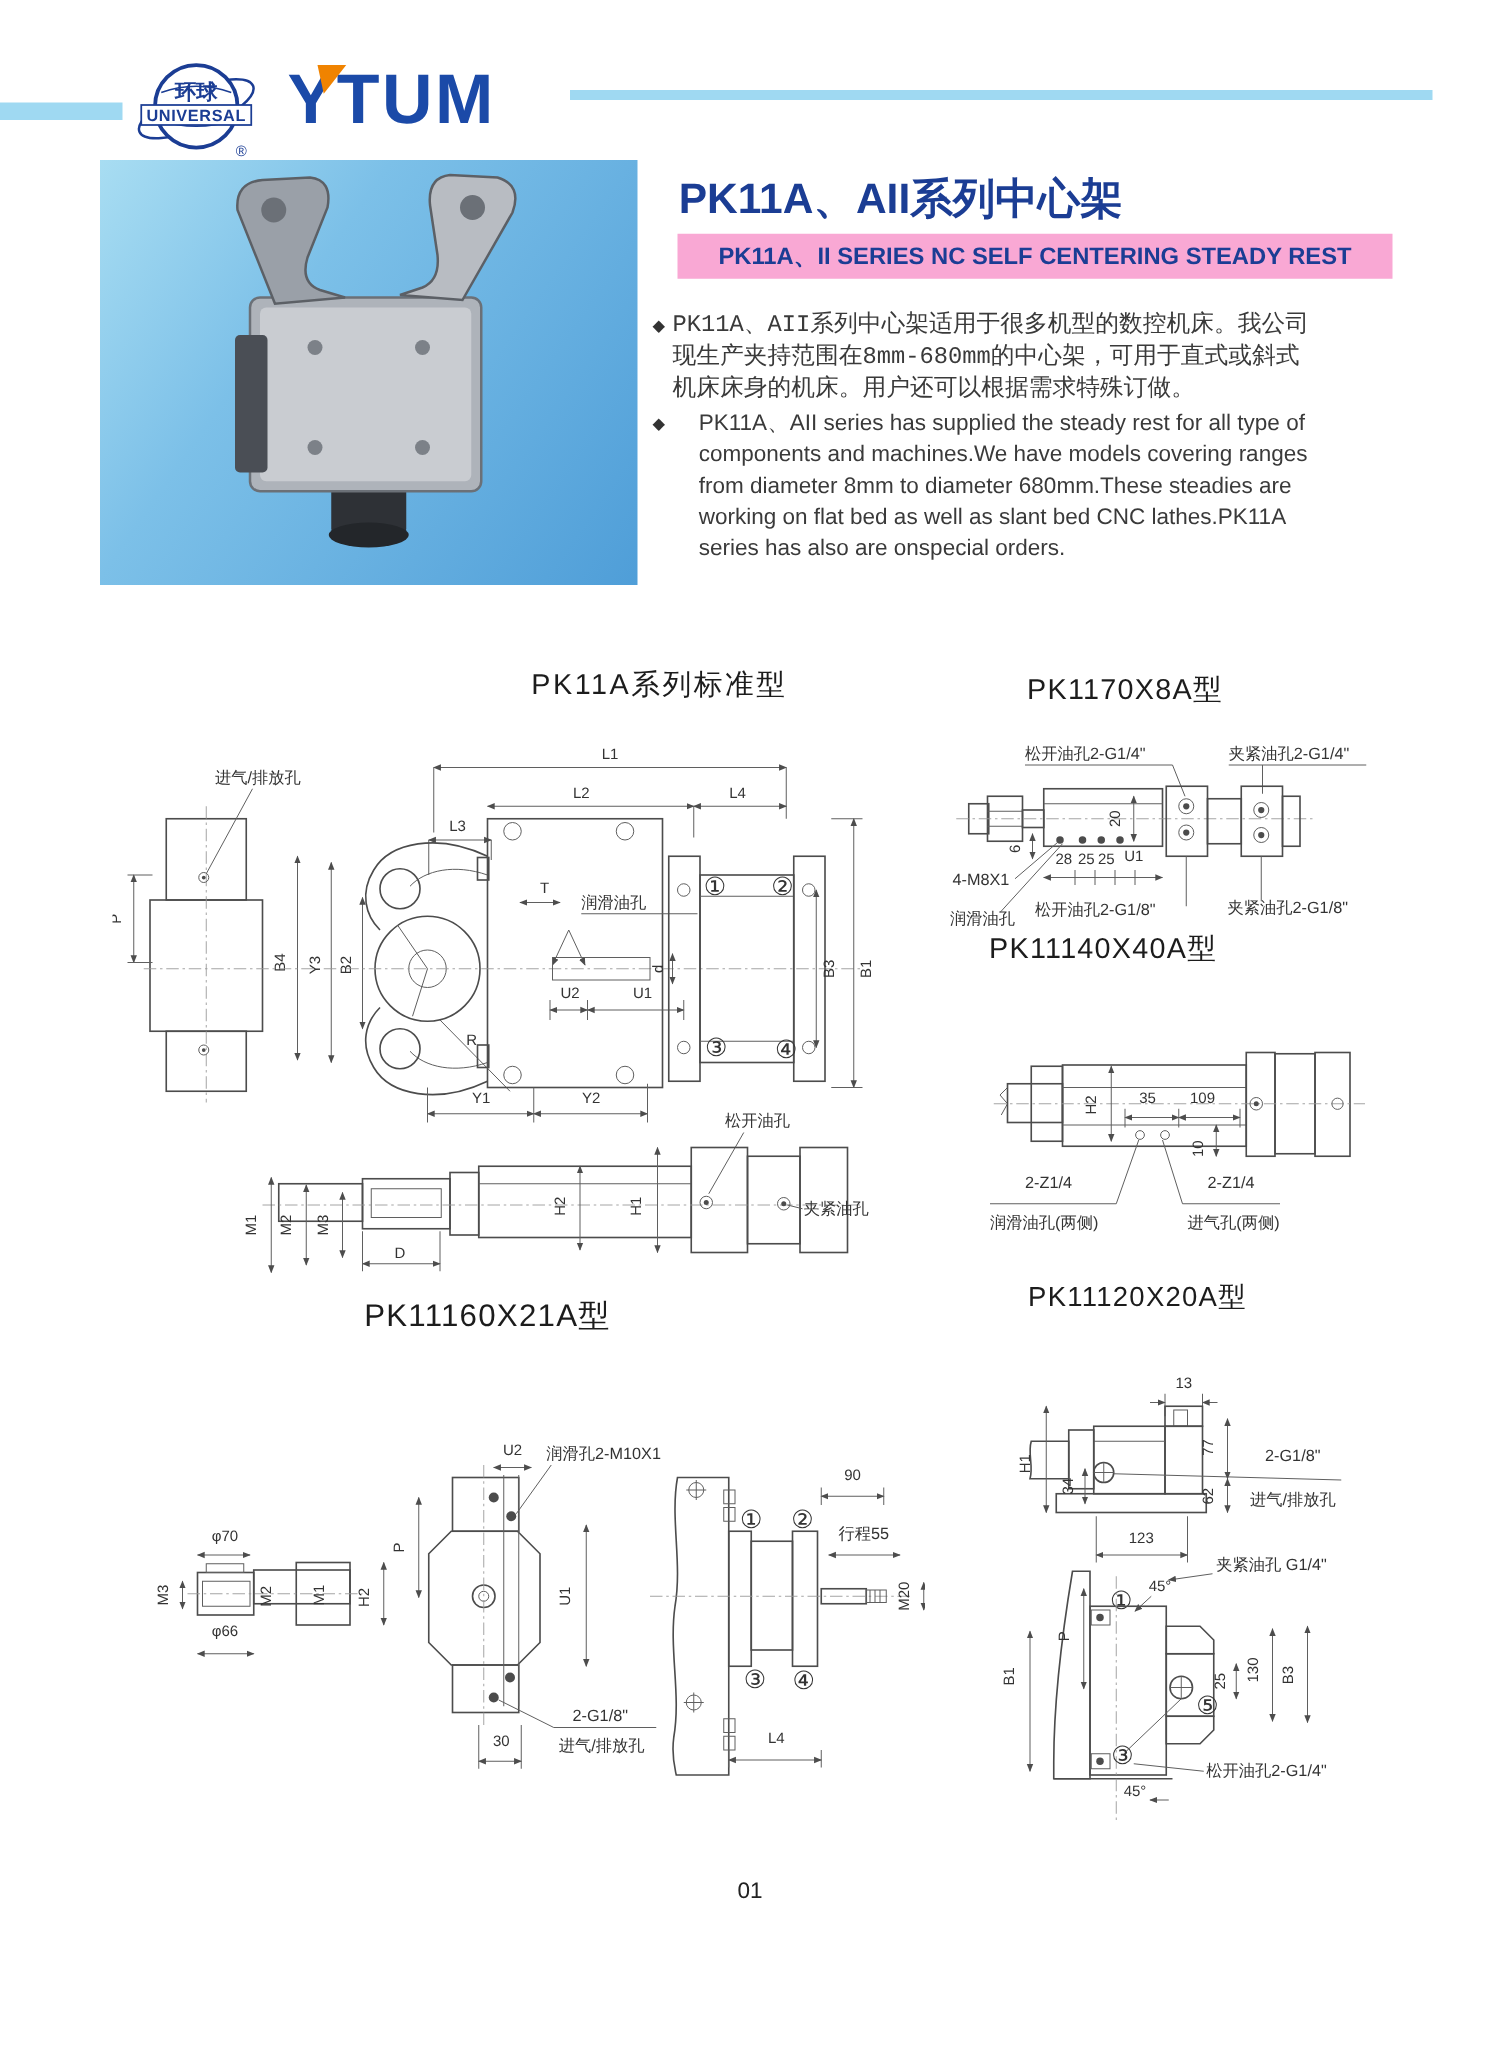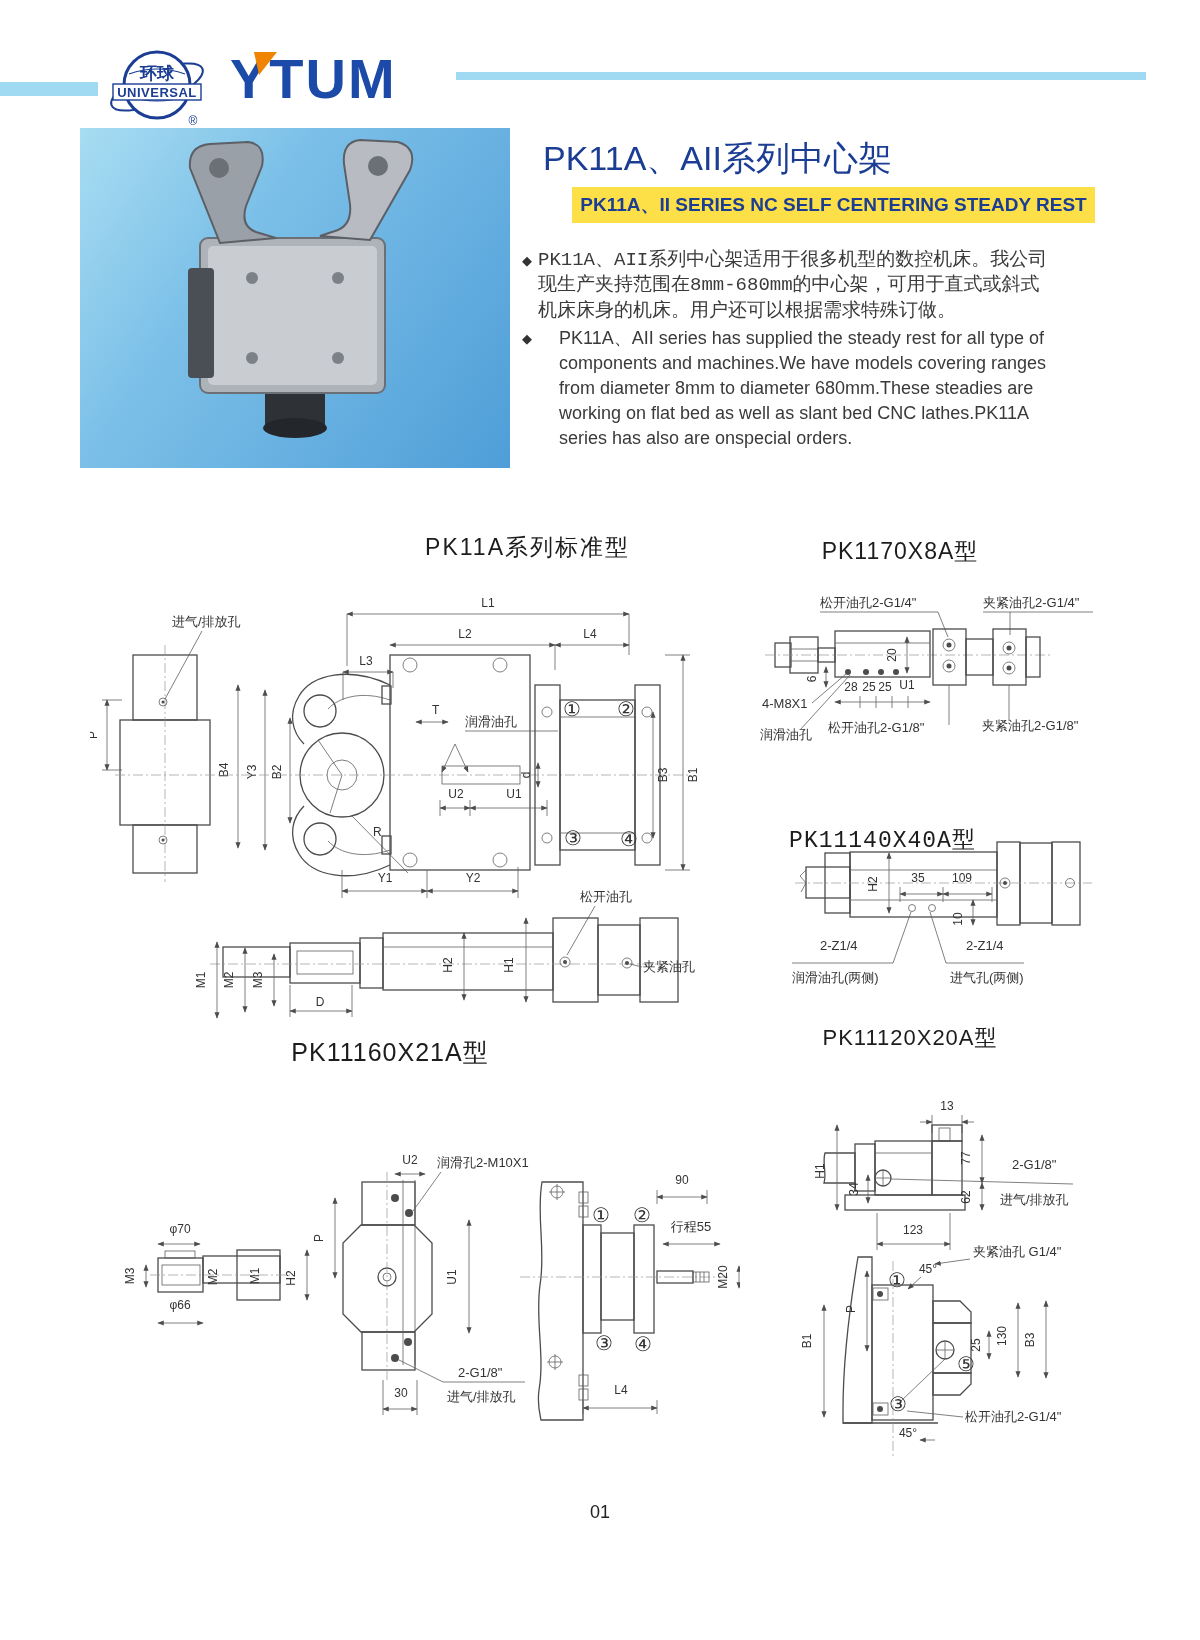--- a/index.html
+++ b/index.html
@@ -5,22 +5,22 @@
   html,body{margin:0;padding:0;}
   body{width:1200px;height:1640px;position:relative;background:#ffffff;
        font-family:"Liberation Sans",sans-serif;overflow:hidden;}
   .abs{position:absolute;}
   
   .hdr-stub{left:0;top:82px;width:98px;height:14px;background:#9fd9f2;}
   .hdr-line{left:456px;top:72px;width:690px;height:8px;background:#9fd9f2;}
   
   .photo{left:80px;top:128px;width:430px;height:340px;
          background:linear-gradient(125deg,#a8ddf2 0%,#7cc0e8 35%,#4f9ed8 100%);}
-  .ptitle{left:543px;top:136px;width:500px;font-size:34px;font-weight:normal;color:#1b3d94;}
-  .banner{left:572px;top:187px;width:523px;height:36px;background:#fde047;
+  .ptitle{left:543px;top:136px;width:500px;font-size:34px;font-weight:bold;color:#1b3d94;}
+  .banner{left:542px;top:187px;width:572px;height:36px;background:#f9a8d4;
           display:flex;align-items:center;justify-content:center;}
   .banner span{font-size:19px;font-weight:bold;color:#1b3d94;}
   .bullets{left:522px;top:248px;width:535px;}
   .bullet{display:flex;margin-bottom:2px;}
   .bullet .dm{color:#333;font-size:13px;margin-right:6px;line-height:26px;}
   .bullet .tzh{font-size:19px;line-height:1.34;color:#3a3a3a;font-family:Liberation Mono, monospace;}
   .bullet .ten{font-size:18px;line-height:1.38;color:#3a3a3a;margin-left:21px;}
   
   .dtitle{font-size:23px;color:#1c1c1c;text-align:right;letter-spacing:2px;}
   .dtitle2{font-size:23px;color:#1c1c1c;text-align:center;letter-spacing:1px;}
@@ -331,21 +331,21 @@
     <line x1="92" y1="128" x2="126" y2="99" class="s2"></line>
     <text class="lbc" x="40" y="164">润滑油孔</text>
     <line x1="80" y1="155" x2="130" y2="100" class="s2"></line>
     <text class="lbc" x="108" y="157">松开油孔2-G1/8"</text>
     <line x1="229" y1="110" x2="229" y2="150" class="s2"></line>
     <text class="lbc" x="262" y="155">夹紧油孔2-G1/8"</text>
     <line x1="289" y1="110" x2="289" y2="146" class="s2"></line>
   </g>
 </svg>
 
-<div class="abs dtitle2" style="left:775px;top:824px;width:215px;font-family:Liberation Mono, monospace;">PK11140X40A型</div>
+<div class="abs dtitle2" style="left:775px;top:743px;width:215px;">PK11140X40A型</div>
 
 <svg class="abs" style="left:740px;top:822px;" width="390" height="165" viewBox="0 0 390 165">
   <defs>
     <marker id="a3" viewBox="0 0 10 10" refX="9" refY="5" markerWidth="8" markerHeight="8" orient="auto-start-reverse">
       <path d="M0,1 L10,5 L0,9 z" fill="#4d4d4d"></path>
     </marker>
   </defs>
   <g>
     <path d="M66,48 L60,54 L66,61 L61,70" class="s2"></path>
     <rect x="66" y="45" width="44" height="31" class="s1"></rect>

